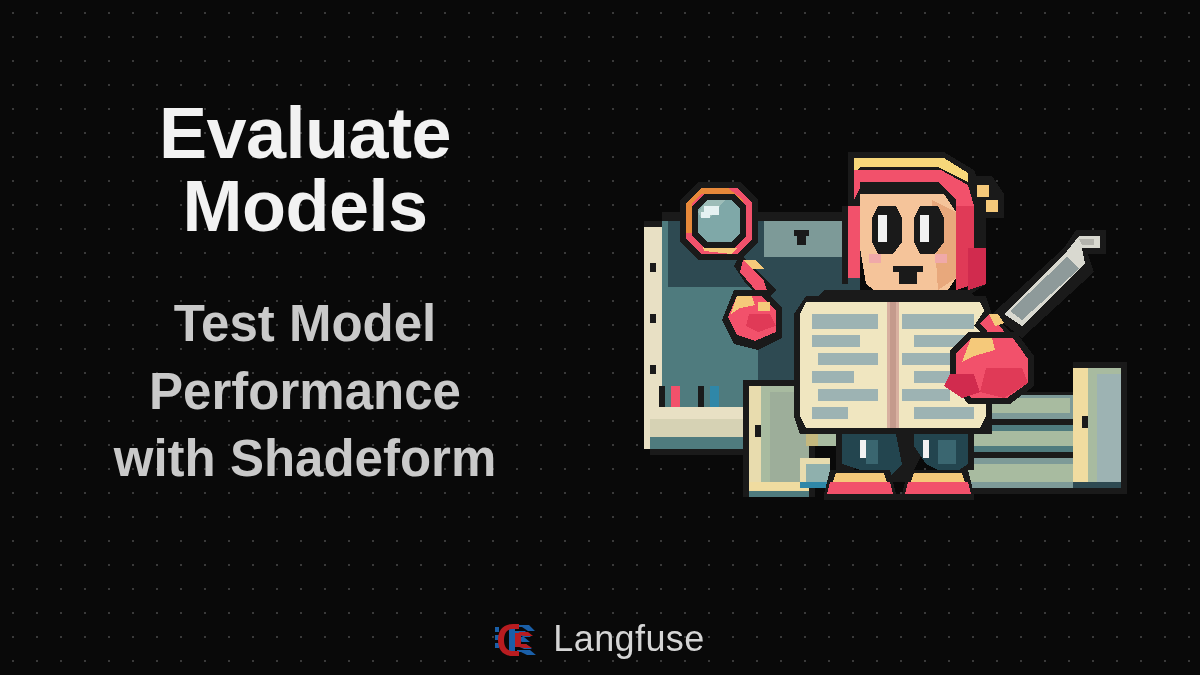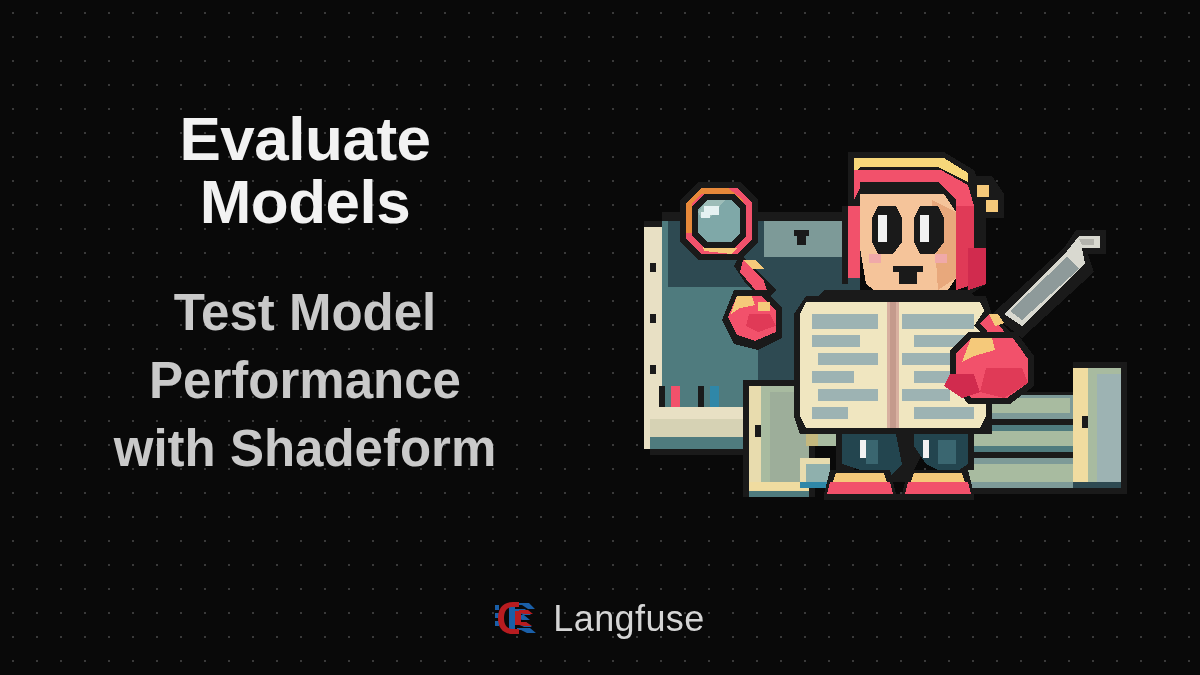--- a/index.html
+++ b/index.html
@@ -23,21 +23,21 @@
   #text-col{
     position:absolute;
     left:0; top:0;
     width:600px; height:590px;
     display:flex; flex-direction:column;
     align-items:center; justify-content:center;
     padding-left:10px;
   }
   #headline{
     color:#f2f2f2;
-    font-size:62px;
+    font-size:72px;
     font-weight:700;
     line-height:1.02;
     letter-spacing:-0.5px;
     text-align:center;
     max-width:470px;
     margin-bottom:46px;
     white-space:pre-line;
   }
   #subheadline{
     color:#c9c9c9;
@@ -47,21 +47,21 @@
     text-align:center;
     max-width:430px;
     white-space:pre-wrap;
   }
   
   #brand{
     position:absolute;
     left:0; right:0;
     bottom:18px;
     height:56px;
-    display:flex; align-items:flex-start; justify-content:center;
+    display:flex; align-items:flex-end; justify-content:center;
     gap:16px;
   }
   #brand-mark{ width:42px; height:34px; display:block; flex:none; }
   #brand-name{
     color:#d5d5d5;
     font-size:36px;
     font-weight:400;
     letter-spacing:0.4px;
     line-height:1;
   }

